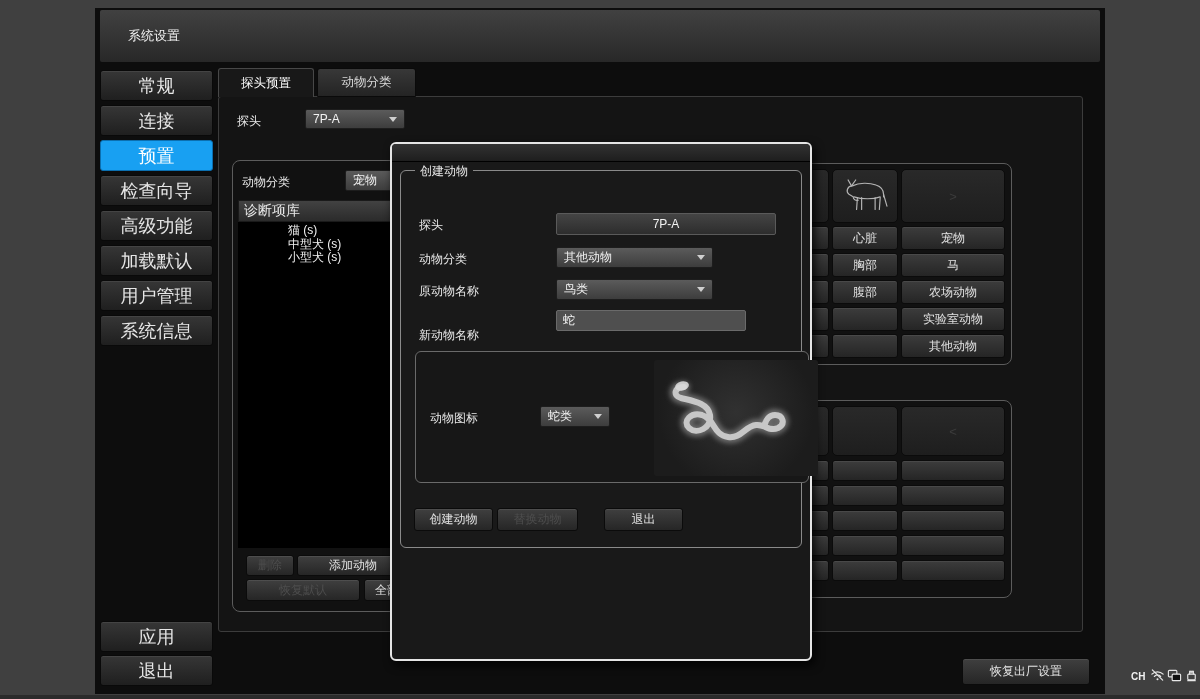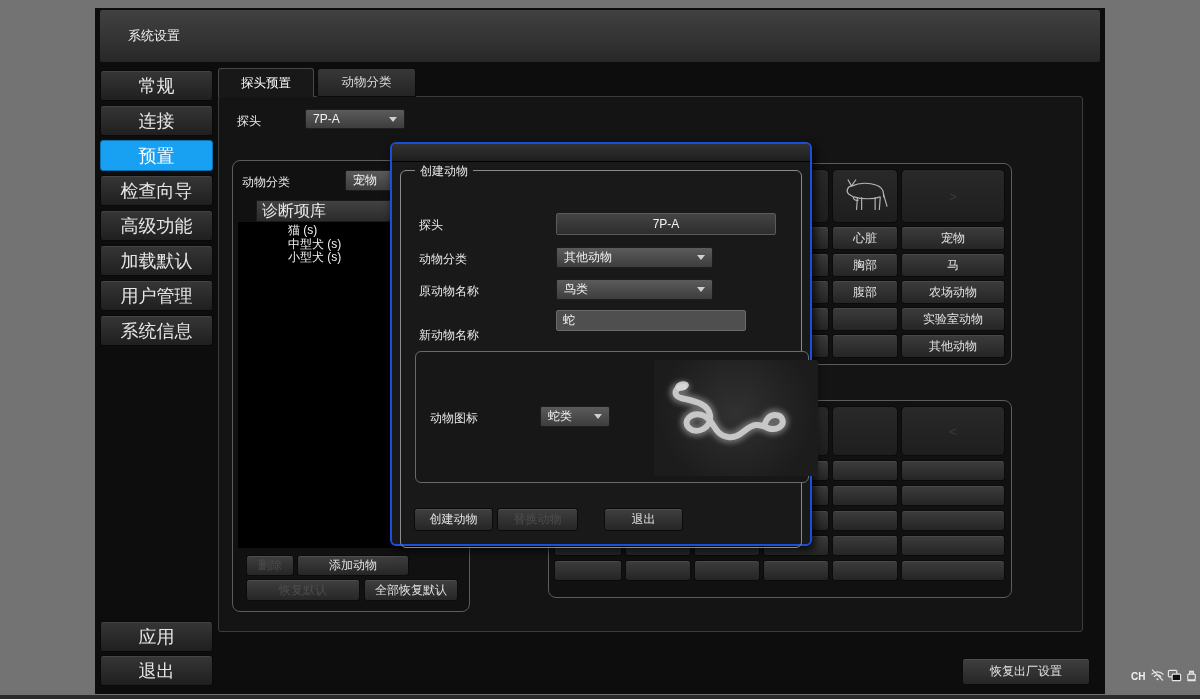--- a/index.html
+++ b/index.html
@@ -1,18 +1,18 @@
 <!DOCTYPE html>
 <html><head>
 <meta charset="utf-8">
 <style>
   * { margin:0; padding:0; box-sizing:border-box; }
   html,body { background:#040404; }
   body { font-family:"Liberation Sans","DejaVu Sans",sans-serif; }
-  #screen { position:relative; width:1200px; height:699px; background:#737373; overflow:hidden; }
+  #screen { position:relative; width:1200px; height:699px; background:#404040; overflow:hidden; }
 
   #window-bg { position:absolute; left:95px; top:8px; width:1010px; height:686px; background:#0d0d0d; }
 
   #titlebar { position:absolute; left:100px; top:10px; width:1000px; height:52px;
     background:linear-gradient(#414141,#282828); border-radius:2px;
     display:flex; align-items:center; color:#f0f0f0; font-size:13px; padding-left:28px; }
 
   .side-btn { position:absolute; left:100px; width:113px; height:31px;
     background:linear-gradient(#363636,#1f1f1f); border:1px solid #090909; border-radius:3px;
     color:#e6e6e6; font-size:18px; display:flex; align-items:center; justify-content:center;
@@ -36,38 +36,38 @@
     border-top:5px solid #cfcfcf; flex:none; margin-left:6px; }
 
   .btn { position:absolute; background:linear-gradient(#3f3f3f,#262626); border:1px solid #0b0b0b;
     border-radius:3px; color:#e2e2e2; font-size:12px; display:flex; align-items:center;
     justify-content:center; box-shadow:inset 0 1px 0 rgba(255,255,255,.08); white-space:nowrap; }
   .btn.disabled { color:#4d4d4d; }
 
   .panel { position:absolute; border:1px solid #5c5c5c; border-radius:8px; background:#111111; }
 
   #diag-list-header { position:absolute; left:238px; top:200px; width:226px; height:22px;
-    background:linear-gradient(#424242,#2b2b2b); color:#e8e8e8; font-size:16px;
-    display:flex; align-items:center; padding-left:5px; border:1px solid #1a1a1a;margin-left:18px; }
+    background:linear-gradient(#424242,#2b2b2b); color:#e8e8e8; font-size:14px;
+    display:flex; align-items:center; padding-left:5px; border:1px solid #1a1a1a; }
   #diag-list { position:absolute; left:238px; top:222px; width:226px; height:326px; background:#000000;padding-left:12px; }
   .list-item { color:#f2f2f2; font-size:12px; line-height:13.5px; padding-left:38px; white-space:nowrap; }
 
   .rgrid { position:absolute; display:grid; padding:6px; }
   #rt-grid { left:548px; top:163px; width:464px; height:202px;
     grid-template-columns:68px 66px 66px 66px 66px 104px; grid-template-rows:54px repeat(5,24px); gap:3px; }
   #rb-grid { left:548px; top:400px; width:464px; height:198px;
     grid-template-columns:68px 66px 66px 66px 66px 104px; grid-template-rows:50px repeat(5,21px); row-gap:4px; column-gap:3px; }
   .gbtn { background:linear-gradient(#3c3c3c,#252525); border:1px solid #0b0b0b; border-radius:3px;
     color:#e2e2e2; font-size:12px; display:flex; align-items:center; justify-content:center;
     box-shadow:inset 0 1px 0 rgba(255,255,255,.07); white-space:nowrap; overflow:hidden; }
   .tile { background:linear-gradient(#292929,#1e1e1e); border:1px solid #0b0b0b; border-radius:5px;
     display:flex; align-items:center; justify-content:center; color:#3c3c3c; font-size:13px; }
 
-  #dialog { position:absolute; left:390px; top:142px; width:422px; height:404px; background:#191919;
-    border:2px solid #1d4ed8; border-radius:6px; box-shadow:3px 4px 10px rgba(0,0,0,.85); z-index:10; }
+  #dialog { position:absolute; left:390px; top:142px; width:422px; height:519px; background:#191919;
+    border:2px solid #e5e5e5; border-radius:6px; box-shadow:3px 4px 10px rgba(0,0,0,.85); z-index:10; }
   #dialog-header { position:absolute; left:0; top:0; width:100%; height:18px;
     background:linear-gradient(#323232,#1e1e1e); border-bottom:1px solid #000; border-radius:4px 4px 0 0; }
   #dialog-group { position:absolute; left:8px; top:26px; width:402px; height:378px;
     border:1px solid #8a8a8a; border-radius:6px; }
   #dialog-group-title { position:absolute; left:14px; top:-8px; background:#191919; padding:0 5px;
     color:#e8e8e8; font-size:12px; }
   .dfield { position:absolute; color:#e8e8e8; font-size:12px; white-space:nowrap; }
   #d-probe-value { position:absolute; left:155px; top:42px; width:220px; height:22px;
     background:linear-gradient(#444444,#2d2d2d); border:1px solid #5a5a5a; border-radius:2px;
     color:#f2f2f2; font-size:12px; display:flex; align-items:center; justify-content:center; }

